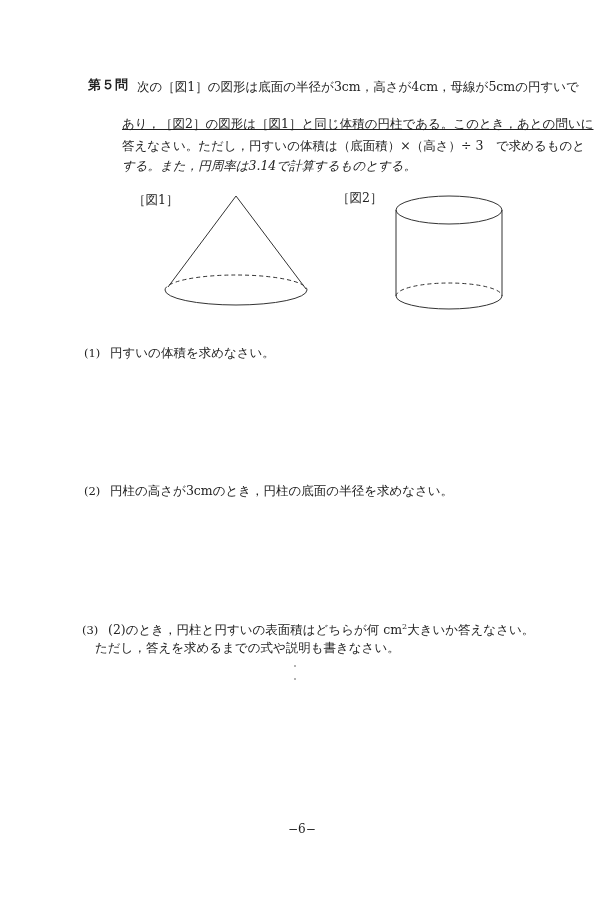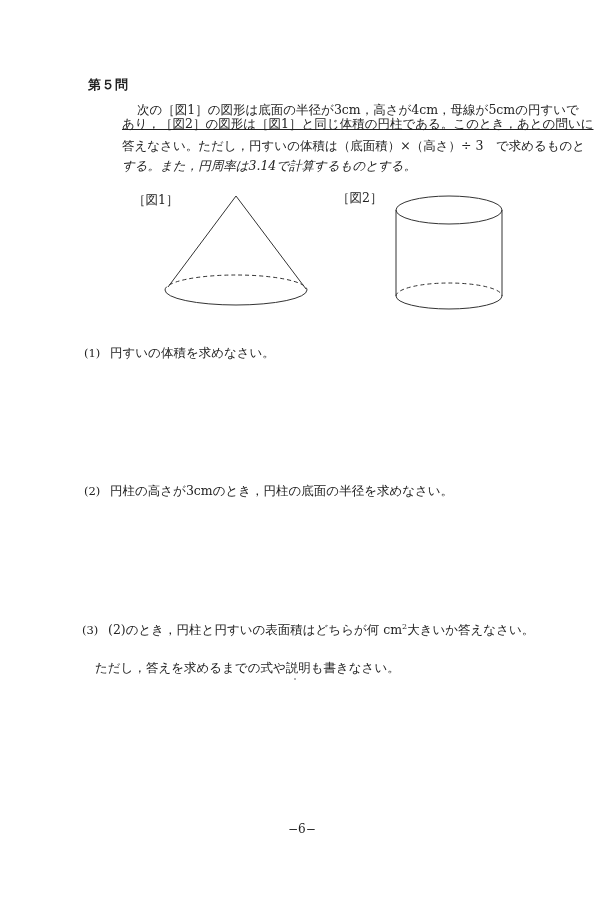--- a/index.html
+++ b/index.html
@@ -7,34 +7,34 @@
       width: 600px; height: 900px; background: #ffffff; position: relative;
       font-family: "DejaVu Serif", "Liberation Serif", serif; color: #222;
       overflow: hidden;
     }
     .abs { position: absolute; }
     .problem-head {
       left: 88px; top: 76px; font-size: 13px; font-weight: bold;
       font-family: Liberation Sans, sans-serif; letter-spacing: 0.5px;
     }
     .line { font-size: 12.5px; white-space: nowrap; line-height: 18px; }
-    .l1 { left: 137px; top: 101px; text-align: center; }
+    .l1 { left: 137px; top: 78px; text-align: center; }
     .l2 { left: 122px; top: 115px; text-decoration: underline; }
     .l3 { left: 122px; top: 137px; }
     .l4 { left: 122px; top: 157px; font-style: italic; }
     .fig-label { font-size: 12.5px; }
     .fig1-label { left: 133px; top: 192px; }
     .fig2-label { left: 337px; top: 190px; }
     svg.figs { position: absolute; left: 0; top: 0; }
     .q { font-size: 12.5px; white-space: nowrap; }
     .q-num { display: inline-block; width: 26px; font-size: 11.5px; }
     .q1 { left: 84px; top: 345px; }
     .q2 { left: 84px; top: 483px; }
     .q3 { left: 82px; top: 622px; }
-    .q3b { left: 95px; top: 660px; }
+    .q3b { left: 95px; top: 640px; }
     sup.sq { font-size: 8px; vertical-align: 5px; }
     .page-num { left: 288px; top: 822px; font-size: 12px; }
     .dot { width: 2px; height: 2px; background: #999; border-radius: 1px; }
   </style>
 </head>
 <body>
 
 <div class="abs problem-head">第５問</div>
 <div class="abs line l1">次の［図1］の図形は底面の半径が3cm，高さが4cm，母線が5cmの円すいで</div>
 <div class="abs line l2">あり，［図2］の図形は［図1］と同じ体積の円柱である。このとき，あとの問いに</div>

